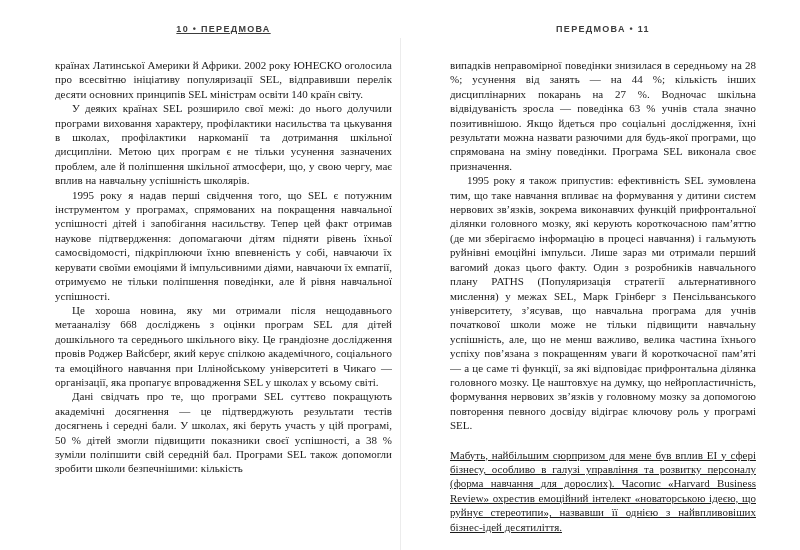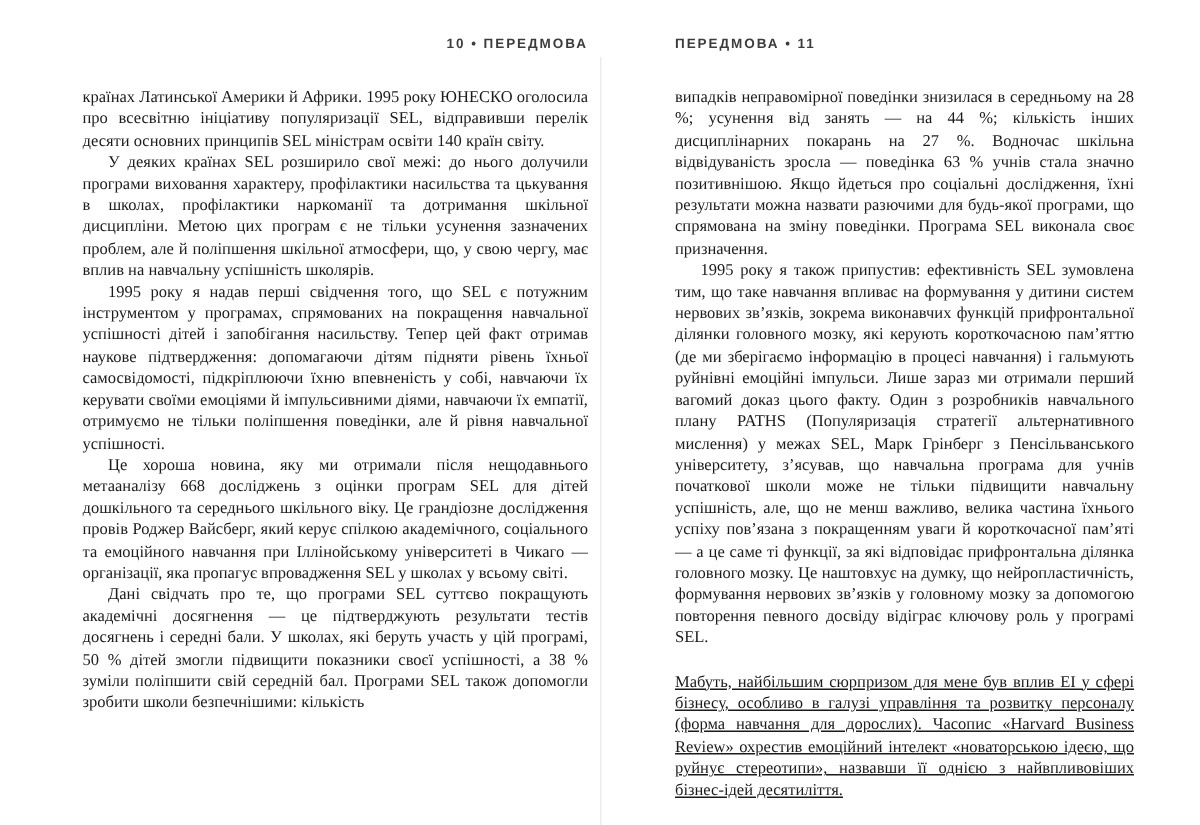--- a/index.html
+++ b/index.html
@@ -39,22 +39,22 @@
     top: 24px;
     left: 0;
     right: 0;
     font-family: "Liberation Sans", sans-serif;
     font-size: 9px;
     font-weight: bold;
     letter-spacing: 1.3px;
     color: #3c3c3c;
     white-space: nowrap;
   }
-  .page.left  .page-header { text-align: right; }
-  .page.right .page-header { text-align: left; }
+  .page.left  .page-header { text-align: center; text-decoration: underline; }
+  .page.right .page-header { text-align: center; }
   .page-body {
     position: absolute;
     top: 58px;
     left: 0;
     right: 0;
     bottom: 0;
     font-size: 11px;
     line-height: 14.4px;
     color: #1b1b1b;
     text-align: justify;
@@ -77,21 +77,21 @@
 </head>
 <body>
 
 <div class="spread">
 
   <div class="gutter"></div>
 
   <section class="page left">
     <header class="page-header">10 • ПЕРЕДМОВА</header>
     <div class="page-body">
-      <p class="cont">країнах Латинської Америки й Африки. 1995 року ЮНЕСКО оголосила про всесвітню ініціативу популяризації SEL, відправивши перелік десяти основних принципів SEL міністрам освіти 140 країн світу.</p>
+      <p class="cont">країнах Латинської Америки й Африки. 2002 року ЮНЕСКО оголосила про всесвітню ініціативу популяризації SEL, відправивши перелік десяти основних принципів SEL міністрам освіти 140 країн світу.</p>
       <p>У деяких країнах SEL розширило свої межі: до нього долучили програми виховання характеру, профілактики насильства та цькування в школах, профілактики наркоманії та дотримання шкільної дисципліни. Метою цих програм є не тільки усунення зазначених проблем, але й поліпшення шкільної атмосфери, що, у свою чергу, має вплив на навчальну успішність школярів.</p>
       <p>1995 року я надав перші свідчення того, що SEL є потужним інструментом у програмах, спрямованих на покращення навчальної успішності дітей і запобігання насильству. Тепер цей факт отримав наукове підтвердження: допомагаючи дітям підняти рівень їхньої самосвідомості, підкріплюючи їхню впевненість у собі, навчаючи їх керувати своїми емоціями й імпульсивними діями, навчаючи їх емпатії, отримуємо не тільки поліпшення поведінки, але й рівня навчальної успішності.</p>
       <p>Це хороша новина, яку ми отримали після нещодавнього метааналізу 668 досліджень з оцінки програм SEL для дітей дошкільного та середнього шкільного віку. Це грандіозне дослідження провів Роджер Вайсберг, який керує спілкою академічного, соціального та емоційного навчання при Іллінойському університеті в Чикаго — організації, яка пропагує впровадження SEL у школах у всьому світі.</p>
       <p>Дані свідчать про те, що програми SEL суттєво покращують академічні досягнення — це підтверджують результати тестів досягнень і середні бали. У школах, які беруть участь у цій програмі, 50 % дітей змогли підвищити показники своєї успішності, а 38 % зуміли поліпшити свій середній бал. Програми SEL також допомогли зробити школи безпечнішими: кількість</p>
     </div>
   </section>
 
   <section class="page right">
     <header class="page-header">ПЕРЕДМОВА • 11</header>
     <div class="page-body">

